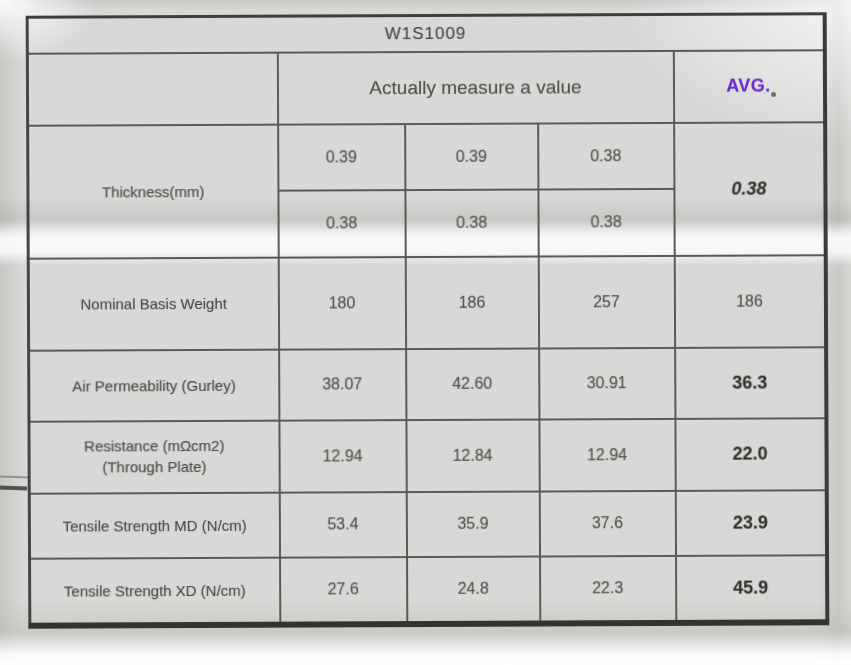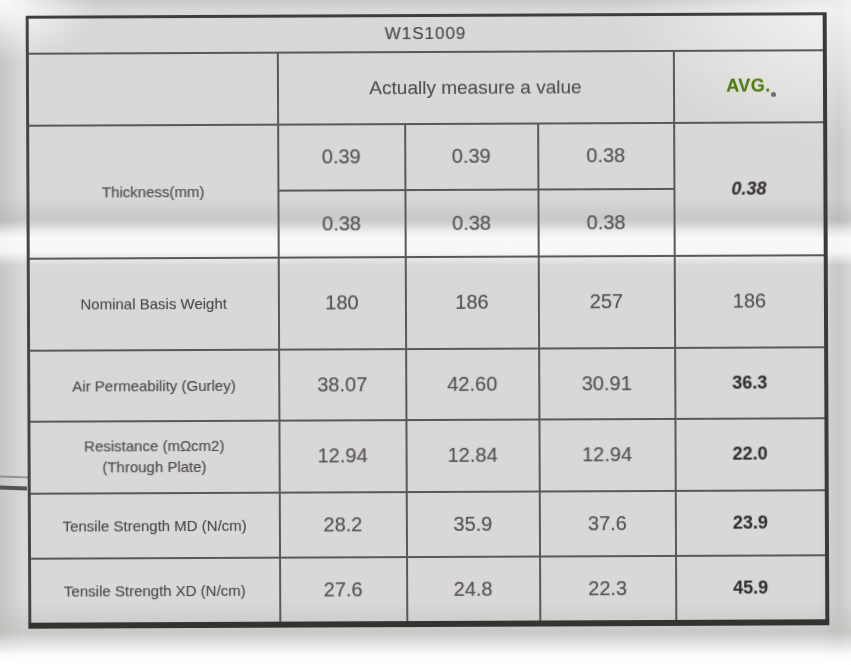--- a/index.html
+++ b/index.html
@@ -47,24 +47,24 @@
   tr.r-head{height:72px;}
   tr.r-th1{height:66px;}
   tr.r-th2{height:67px;}
   tr.r-nom{height:92px;}
   tr.r-air{height:71px;}
   tr.r-res{height:72px;}
   tr.r-md{height:65px;}
   tr.r-xd{height:67px;}
   td.title-cell{font-size:17px;letter-spacing:1px;color:#4b4946;}
   td.measured-head{font-size:19px;color:#55534f;}
-  td.avg-head{font-size:18px;font-weight:700;color:#4d7c0f;letter-spacing:.5px;}
+  td.avg-head{font-size:18px;font-weight:700;color:#6d28d9;letter-spacing:.5px;}
   td.lbl{font-size:15px;color:#4d4b48;}
   td.lbl .l2{display:block;line-height:1.35;}
-  td.val{font-size:20px;color:#55534f;}
+  td.val{font-size:16px;color:#55534f;}
   td.avg{font-size:18px;font-weight:700;color:#33312e;}
   td.avg.ital{font-style:italic;}
   
   .mark1{position:absolute;left:0;top:476px;width:30px;height:2px;background:#6a6a66;opacity:.6;transform:rotate(1.5deg);}
   .mark2{position:absolute;left:0;top:486px;width:27px;height:4px;background:#3c3c3a;opacity:.85;transform:rotate(2deg);}
   .speck{position:absolute;left:771px;top:92px;width:5px;height:5px;border-radius:50%;background:#55534f;opacity:.8;}
 </style>
 </head>
 <body>
 
@@ -122,21 +122,21 @@
           <span class="l2">Resistance (mΩcm2)</span>
           <span class="l2">(Through Plate)</span>
         </td>
         <td class="val">12.94</td>
         <td class="val">12.84</td>
         <td class="val">12.94</td>
         <td class="avg">22.0</td>
       </tr>
       <tr class="r-md">
         <td class="lbl">Tensile Strength MD (N/cm)</td>
-        <td class="val">28.2</td>
+        <td class="val">53.4</td>
         <td class="val">35.9</td>
         <td class="val">37.6</td>
         <td class="avg">23.9</td>
       </tr>
       <tr class="r-xd">
         <td class="lbl">Tensile Strength XD (N/cm)</td>
         <td class="val">27.6</td>
         <td class="val">24.8</td>
         <td class="val">22.3</td>
         <td class="avg">45.9</td>

